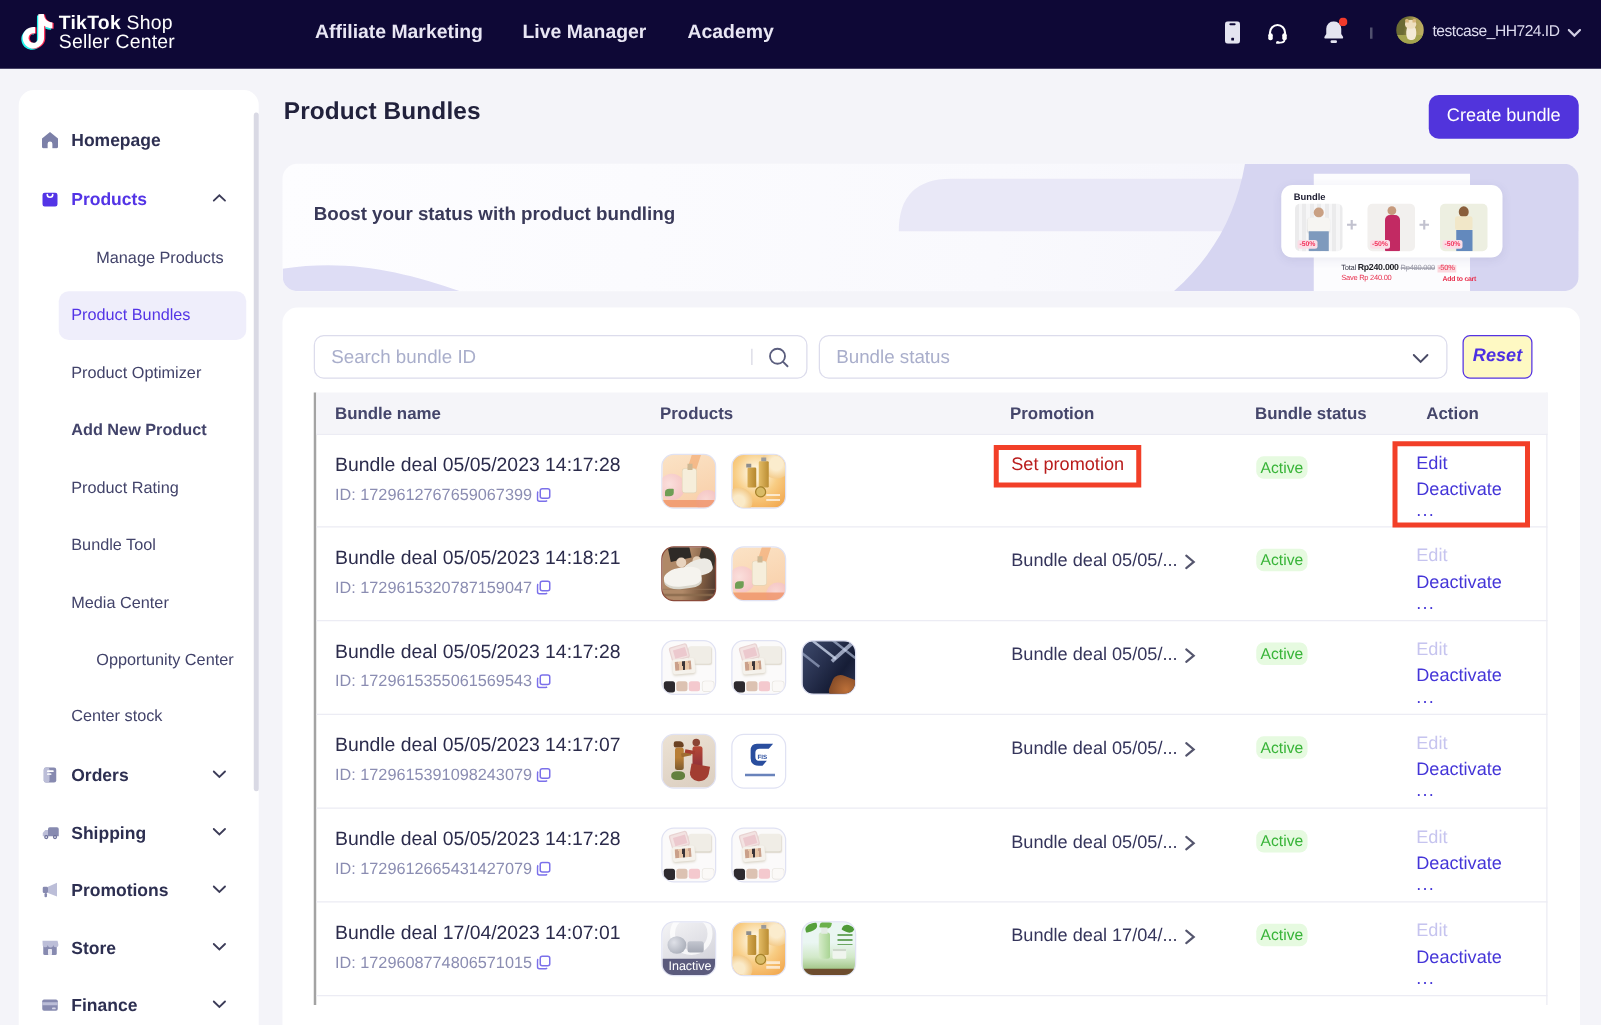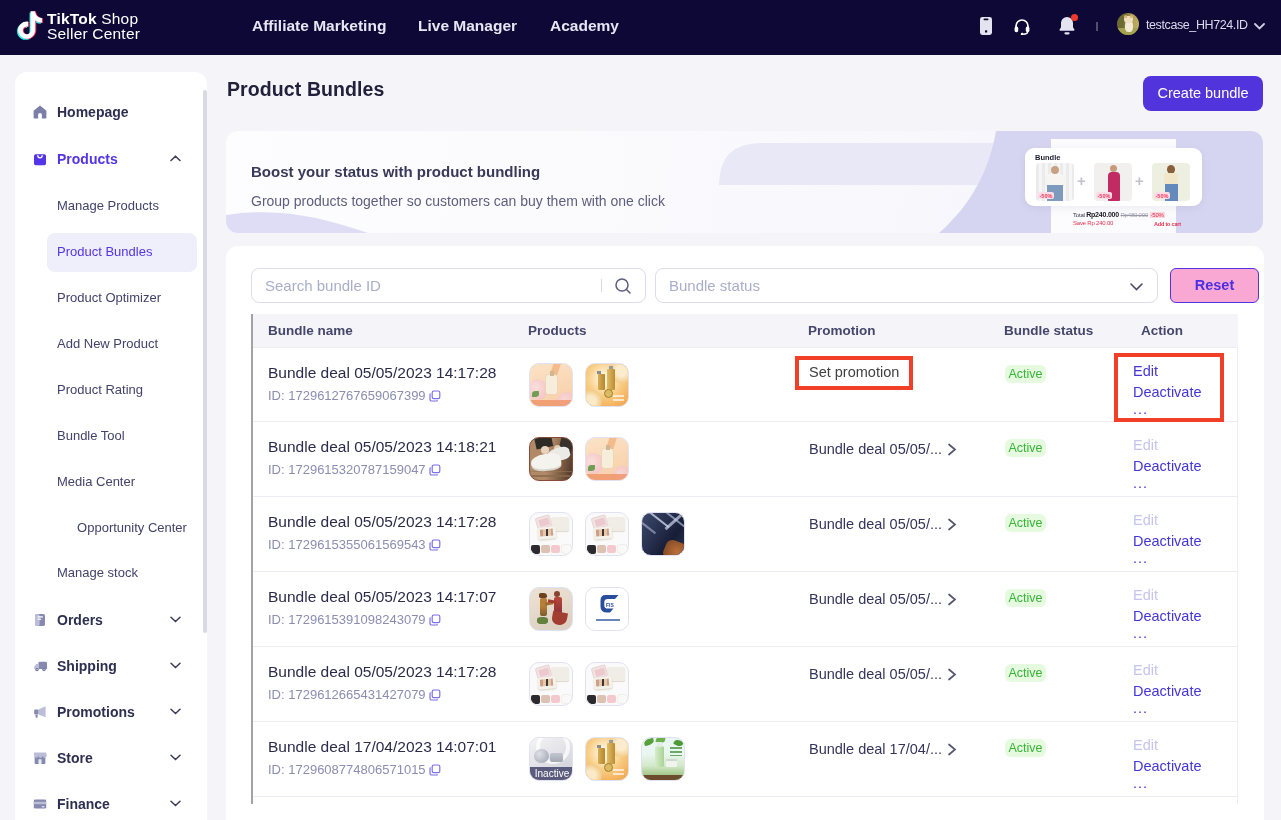--- a/index.html
+++ b/index.html
@@ -54,22 +54,22 @@
 .ptot .chip { color:#e8304e; background:#fbd8de; font-size:6px; padding:0 1px;}
 .psave { position:absolute; left:847px; top:89px; font-size:6px; color:#e8304e; letter-spacing:-0.2px; }
 .pcart { position:absolute; left:928px; top:90px; font-size:5.5px; font-weight:700; color:#e8304e; letter-spacing:-0.2px; }
 
 #card { position:absolute; left:226px; top:246px; width:1038px; height:574px; background:#fff; border-radius:12px 12px 0 0; }
 #search { position:absolute; left:25px; top:22px; width:395px; height:35px; border:1px solid #dcdcec; border-radius:8px; background:#fff; }
 #search .ph { position:absolute; left:13px; top:0; line-height:33px; font-size:15px; color:#a9aecb; }
 #search .div { position:absolute; right:43px; top:10px; width:1px; height:13px; background:#d8d8e4; }
 #select { position:absolute; left:429px; top:22px; width:503px; height:35px; border:1px solid #dcdcec; border-radius:8px; background:#fff; }
 #select .ph { position:absolute; left:13px; top:0; line-height:33px; font-size:15px; color:#a9aecb; }
-#reset { position:absolute; left:944px; top:22px; width:89px; height:35px; border:1.5px solid #5433e2; border-radius:6px;
-  color:#4c2fe2; font-size:14.5px; font-weight:700; text-align:center; line-height:32px; background:#f9a8d4; }
+#reset { position:absolute; left:944px; top:22px; width:56px; height:35px; border:1.5px solid #5433e2; border-radius:6px;
+  color:#4c2fe2; font-size:14.5px; font-weight:700; text-align:center; line-height:32px; background:#fef9c3;font-style:italic; }
 
 #table { position:absolute; left:25px; top:68px; width:987px; height:490px; border-left:2px solid #a3a3a3; border-right:1px solid #ebebf4; }
 #thead { position:absolute; left:0; top:0; width:985px; height:33px; background:#f5f5f9; }
 .th { position:absolute; top:0; height:33px; line-height:34px; font-size:13.5px; font-weight:700; color:#45466b; }
 .row { position:absolute; left:0; width:985px; height:75px; border-bottom:1px solid #ececf4; }
 .row0 { border-top:1px solid #ececf4; }
 .rname { position:absolute; left:15px; top:16px; font-size:15.5px; color:#2b2b4b; }
 .rid { position:absolute; left:15px; top:40px; font-size:13px; color:#8b8db2; }
 .thumb { position:absolute; top:15px; width:44px; height:44px; border:1px solid #e0e2f3; border-radius:10px; overflow:hidden; background:#fff; }
 .t1 { left:276px; } .t2 { left:332px; } .t3 { left:388px; }
@@ -228,29 +228,29 @@
     <div class="sitem" style="top:64px;">
       <svg class="ic" width="14" height="14" viewBox="0 0 14 14">
           <path d="M2.8 2.2 h8.4 a1.8 1.8 0 0 1 1.8 1.8 v7.4 a1.8 1.8 0 0 1 -1.8 1.8 H2.8 a1.8 1.8 0 0 1 -1.8 -1.8 V4 a1.8 1.8 0 0 1 1.8 -1.8z" fill="#5334e6"></path>
           <path d="M4.8 3.6 a2.2 2.2 0 0 0 4.4 0" fill="none" stroke="#fff" stroke-width="1.3" stroke-linecap="round"></path>
         </svg>
       <span class="lb" style="color:#5334e6;">Products</span>
       <svg class="chev" width="11" height="7" viewBox="0 0 11 7">
           <path d="M1 5.5 L5.5 1.2 L10 5.5" fill="none" stroke="#3c3c58" stroke-width="1.5" stroke-linecap="round"></path>
         </svg>
     </div>
-    <div class="ssub" style="top:111px;">Manage Products</div>
+    <div class="ssub" style="top:111px;margin-left:20px;">Manage Products</div>
     <div class="ssub" style="top:157px; color:#5334e6; font-size:13px;">Product Bundles</div>
     <div class="ssub" style="top:203px;">Product Optimizer</div>
-    <div class="ssub" style="top:249px;">Add New Product</div>
+    <div class="ssub" style="top:249px;font-weight:bold;">Add New Product</div>
     <div class="ssub" style="top:295px;">Product Rating</div>
     <div class="ssub" style="top:341px;">Bundle Tool</div>
     <div class="ssub" style="top:387px;">Media Center</div>
     <div class="ssub" style="top:433px;text-align:center;">Opportunity Center</div>
-    <div class="ssub" style="top:478px;">Manage stock</div>
+    <div class="ssub" style="top:478px;">Center stock</div>
     <div class="sitem" style="top:525px;">
       <svg class="ic" width="14" height="14" viewBox="0 0 14 14">
           <rect x="2" y="1" width="10" height="12" rx="1.8" fill="#878ab0"></rect>
           <rect x="2" y="1" width="4.6" height="12" rx="1.8" fill="#bcbed8"></rect>
           <rect x="4.6" y="3.2" width="5.4" height="1.4" rx="0.7" fill="#fff"></rect>
           <rect x="4.6" y="5.6" width="3.6" height="1.4" rx="0.7" fill="#fff" opacity="0.85"></rect>
         </svg>
       <span class="lb">Orders</span>
       <svg class="chev" width="11" height="7" viewBox="0 0 11 7">
           <path d="M1 1.2 L5.5 5.5 L10 1.2" fill="none" stroke="#3c3c58" stroke-width="1.5" stroke-linecap="round"></path>
@@ -306,21 +306,20 @@
   </div>
   <div id="h1">Product Bundles</div>
   <div id="createbtn">Create bundle</div>
   <div id="banner">
     <svg id="bsvg" width="1037" height="102" viewBox="0 0 1037 102">
       <path d="M535 12 L1037 12 L1037 54 L493 54 Q493 12 535 12 Z" fill="#e9e8f7"></path>
       <path d="M770 0 L1037 0 L1037 102 L713 102 C 745 74 763 40 770 0 Z" fill="#d6d5f1"></path>
       <path d="M0 84 C 52 76 96 86 142 102 L 0 102 Z" fill="#deddf5"></path>
     </svg>
     <div id="btitle">Boost your status with product bundling</div>
-    <div id="bsub">Group products together so customers can buy them with one click</div>
     <div id="sheet"></div>
     <div id="pcard">
       <span class="bl">Bundle</span>
       <div class="pimg pm1" style="left:11px;">
           <div class="hd"></div>
           <div class="tp"></div>
           <div class="jn"></div>
           <span class="poff">-50%</span>
         </div>
       <span class="plus" style="left:52px;">+</span>
@@ -384,21 +383,21 @@
             <div class="r1"></div>
             <div class="r2"></div>
             <div class="b1"></div>
             <div class="b2"></div>
             <div class="c1"></div>
             <div class="c2"></div>
             <div class="coin"></div>
             <div class="tx"></div>
           </div>
         <div class="redbox" style="left:542px; top:8px; width:118px; height:34px;"></div>
-        <span class="rpromo" style="color:#404040; top:16px;">Set promotion</span>
+        <span class="rpromo" style="color:#b91c1c; top:16px;">Set promotion</span>
         <span class="pill">Active</span>
         <div class="redbox" style="left:861px; top:5px; width:110px; height:69px;"></div>
         <span class="act a1">Edit</span>
           <span class="act a2">Deactivate</span>
           <span class="act a3">...</span>
       </div>
       <div class="row" style="top:108px;">
         <span class="rname">Bundle deal 05/05/2023 14:18:21</span>
         <span class="rid">ID: 1729615320787159047 <svg width="12" height="12" viewBox="0 0 12 12" style="vertical-align:-2px;">
               <rect x="3.2" y="1" width="7.6" height="7.6" rx="1.6" fill="none" stroke="#7b70ea" stroke-width="1.2"></rect>

